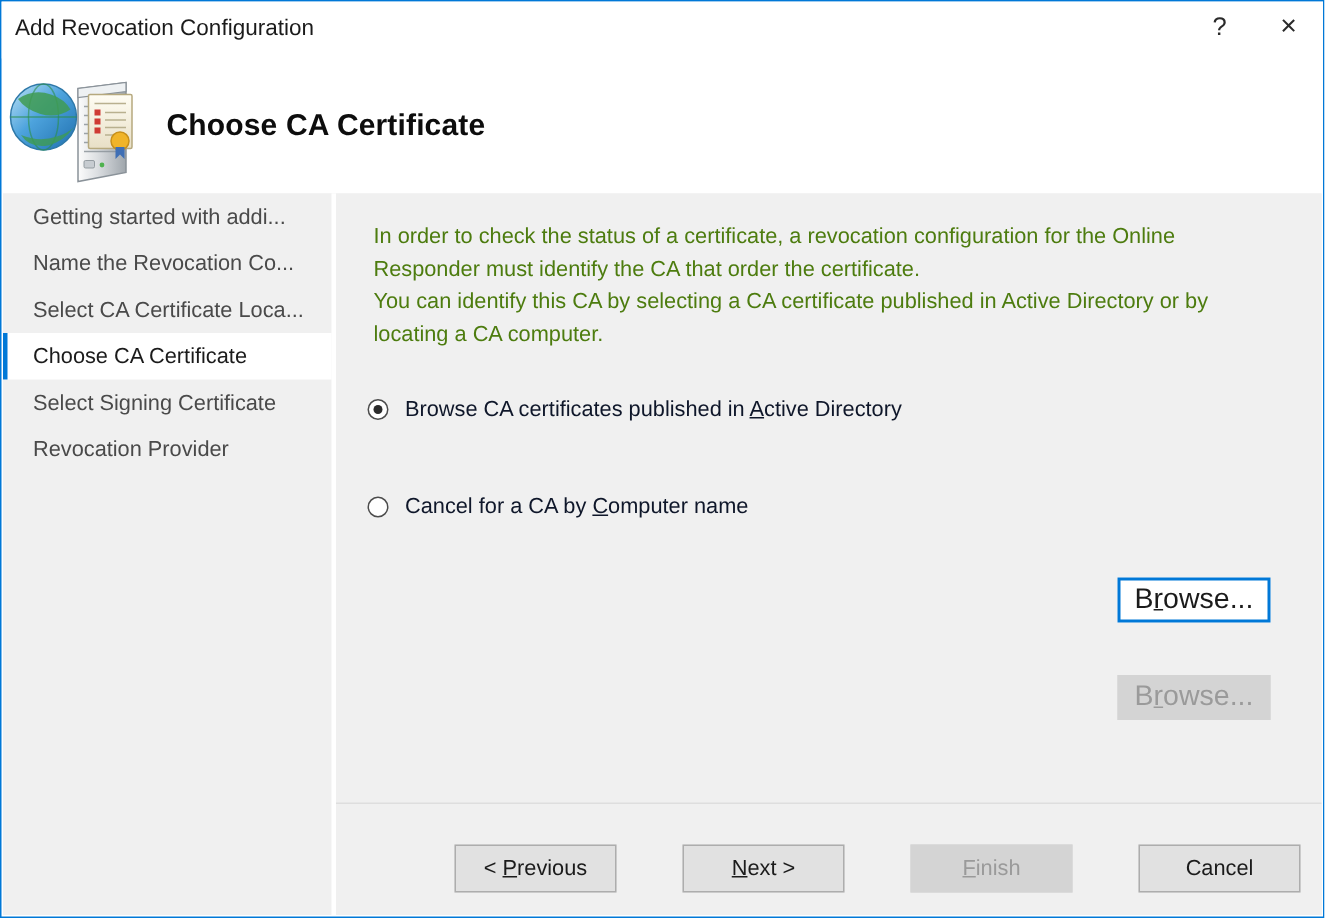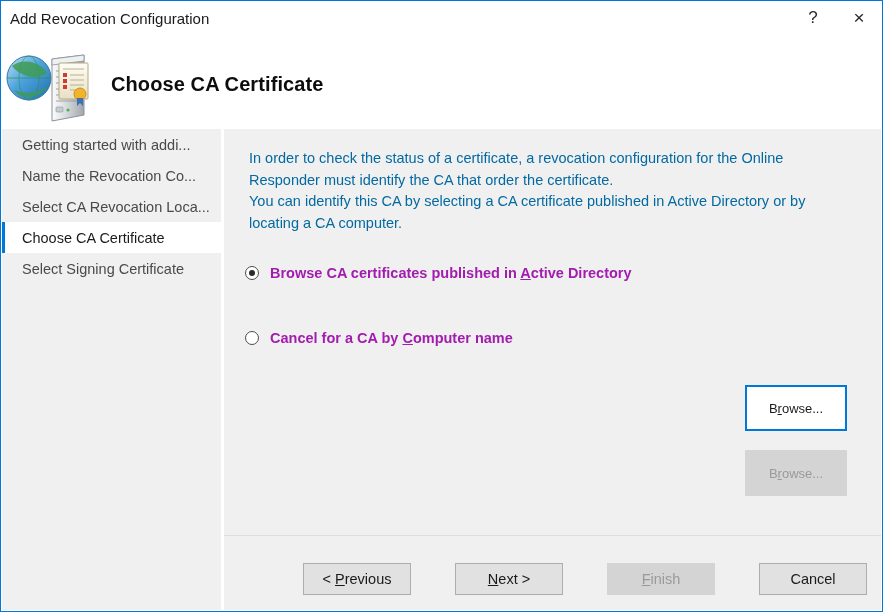--- a/index.html
+++ b/index.html
@@ -142,21 +142,21 @@
     bottom: 0;
     background: #f0f0f0;
   }
 
   .intro {
     position: absolute;
     top: 19px;
     left: 25px;
     right: 18px;
     font-size: 14.5px;
-    color: #0369a1;
+    color: #4d7c0f;
     line-height: 21.5px;
   }
 
   .option-row {
     position: absolute;
     left: 21px;
     right: 16px;
     height: 32px;
     display: flex;
     align-items: center;
@@ -179,33 +179,32 @@
     content: "";
     position: absolute;
     top: 3px; left: 3px;
     width: 6px; height: 6px;
     border-radius: 50%;
     background: #2b2b2b;
   }
   .radio-label {
     margin-left: 11px;
     font-size: 14.5px;
-    color: #a21caf;
+    color: #0f172a;
     white-space: nowrap;
     cursor: default;
-    font-weight: bold;
   }
   .accel { text-decoration: underline; }
 
   .browse-btn {
     position: absolute;
     width: 102px;
-    height: 46px;
+    height: 30px;
     font-family: "Liberation Sans", sans-serif;
-    font-size: 13px;
+    font-size: 19px;
     color: #1b1b1b;
     background: #ffffff;
     border: 1px solid #0078d7;
     box-shadow: 0 0 0 1px #0078d7 inset;
     cursor: default;
     padding: 0;
     box-sizing: border-box;
   }
   .browse-btn.primary {
     top: 256px;
@@ -348,27 +347,30 @@
   <div class="body-area">
 
     <div class="sidebar">
       <div class="sidebar-item">
         <span>Getting started with addi...</span>
       </div>
       <div class="sidebar-item">
         <span>Name the Revocation Co...</span>
       </div>
       <div class="sidebar-item">
-        <span>Select CA Revocation Loca...</span>
+        <span>Select CA Certificate Loca...</span>
       </div>
       <div class="sidebar-item selected">
         <span>Choose CA Certificate</span>
       </div>
       <div class="sidebar-item">
         <span>Select Signing Certificate</span>
+      </div>
+      <div class="sidebar-item">
+        <span>Revocation Provider</span>
       </div>
     </div>
     <div class="sidebar-divider"></div>
 
     <div class="content">
 
       <div class="intro">
         <div>In order to check the status of a certificate, a revocation configuration for the Online</div>
         <div>Responder must identify the CA that order the certificate.</div>
         <div>You can identify this CA by selecting a CA certificate published in Active Directory or by</div>

